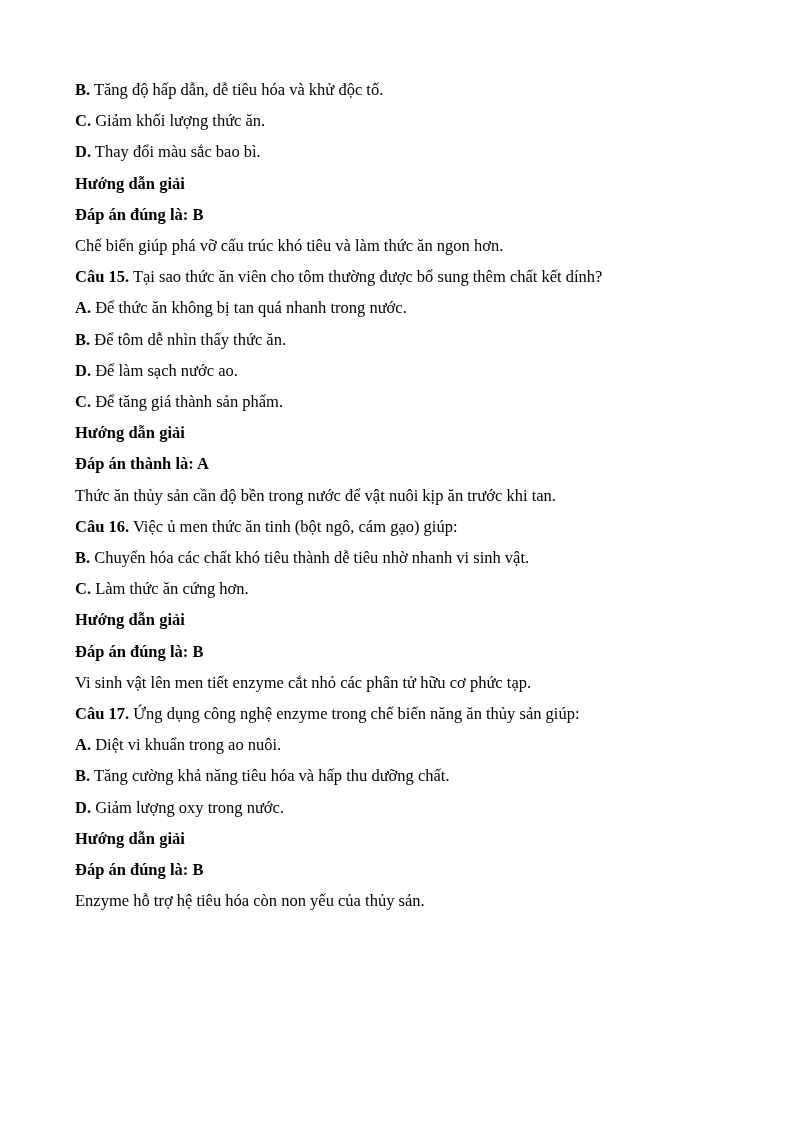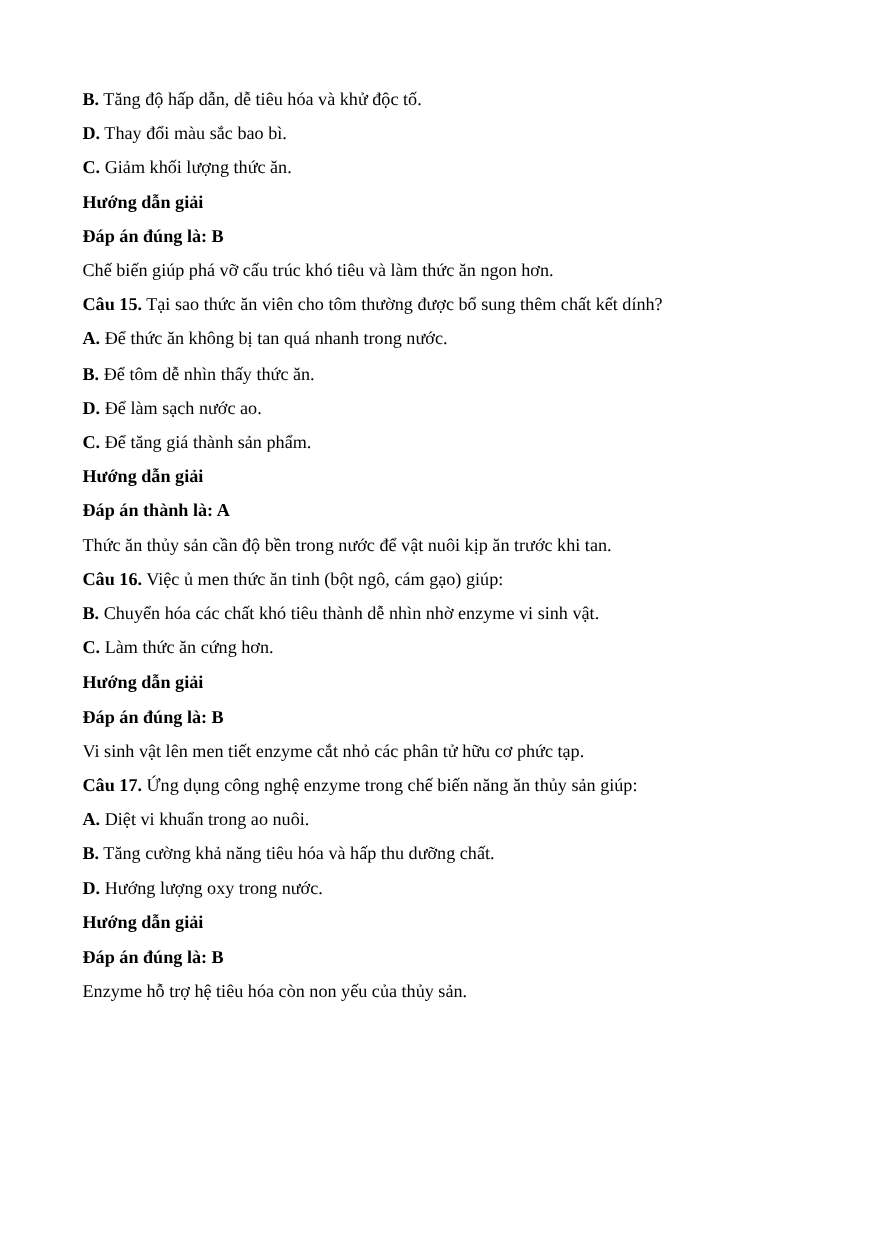--- a/index.html
+++ b/index.html
@@ -29,40 +29,40 @@
   .line .b {
     font-weight: bold;
   }
 </style>
 </head>
 <body>
 
 <div class="page">
   <div class="doc-content">
       <div class="line"><span class="b">B.</span><span> Tăng độ hấp dẫn, dễ tiêu hóa và khử độc tố.</span></div>
+      <div class="line"><span class="b">C.</span><span> Giảm khối lượng thức ăn.</span></div>
       <div class="line"><span class="b">D.</span><span> Thay đổi màu sắc bao bì.</span></div>
-      <div class="line"><span class="b">C.</span><span> Giảm khối lượng thức ăn.</span></div>
       <div class="line"><span class="b">Hướng dẫn giải</span></div>
       <div class="line"><span class="b">Đáp án đúng là: B</span></div>
       <div class="line"><span>Chế biến giúp phá vỡ cấu trúc khó tiêu và làm thức ăn ngon hơn.</span></div>
       <div class="line"><span class="b">Câu 15.</span><span> Tại sao thức ăn viên cho tôm thường được bổ sung thêm chất kết dính?</span></div>
       <div class="line"><span class="b">A.</span><span> Để thức ăn không bị tan quá nhanh trong nước.</span></div>
       <div class="line"><span class="b">B.</span><span> Để tôm dễ nhìn thấy thức ăn.</span></div>
       <div class="line"><span class="b">D.</span><span> Để làm sạch nước ao.</span></div>
       <div class="line"><span class="b">C.</span><span> Để tăng giá thành sản phẩm.</span></div>
       <div class="line"><span class="b">Hướng dẫn giải</span></div>
       <div class="line"><span class="b">Đáp án thành là: A</span></div>
       <div class="line"><span>Thức ăn thủy sản cần độ bền trong nước để vật nuôi kịp ăn trước khi tan.</span></div>
       <div class="line"><span class="b">Câu 16.</span><span> Việc ủ men thức ăn tinh (bột ngô, cám gạo) giúp:</span></div>
-      <div class="line"><span class="b">B.</span><span> Chuyển hóa các chất khó tiêu thành dễ nhìn nhờ enzyme vi sinh vật.</span></div>
+      <div class="line"><span class="b">B.</span><span> Chuyển hóa các chất khó tiêu thành dễ tiêu nhờ nhanh vi sinh vật.</span></div>
       <div class="line"><span class="b">C.</span><span> Làm thức ăn cứng hơn.</span></div>
       <div class="line"><span class="b">Hướng dẫn giải</span></div>
       <div class="line"><span class="b">Đáp án đúng là: B</span></div>
       <div class="line"><span>Vi sinh vật lên men tiết enzyme cắt nhỏ các phân tử hữu cơ phức tạp.</span></div>
       <div class="line"><span class="b">Câu 17.</span><span> Ứng dụng công nghệ enzyme trong chế biến năng ăn thủy sản giúp:</span></div>
       <div class="line"><span class="b">A.</span><span> Diệt vi khuẩn trong ao nuôi.</span></div>
       <div class="line"><span class="b">B.</span><span> Tăng cường khả năng tiêu hóa và hấp thu dưỡng chất.</span></div>
-      <div class="line"><span class="b">D.</span><span> Hướng lượng oxy trong nước.</span></div>
+      <div class="line"><span class="b">D.</span><span> Giảm lượng oxy trong nước.</span></div>
       <div class="line"><span class="b">Hướng dẫn giải</span></div>
       <div class="line"><span class="b">Đáp án đúng là: B</span></div>
       <div class="line"><span>Enzyme hỗ trợ hệ tiêu hóa còn non yếu của thủy sản.</span></div>
     </div>
 </div>
 
 </body></html>

